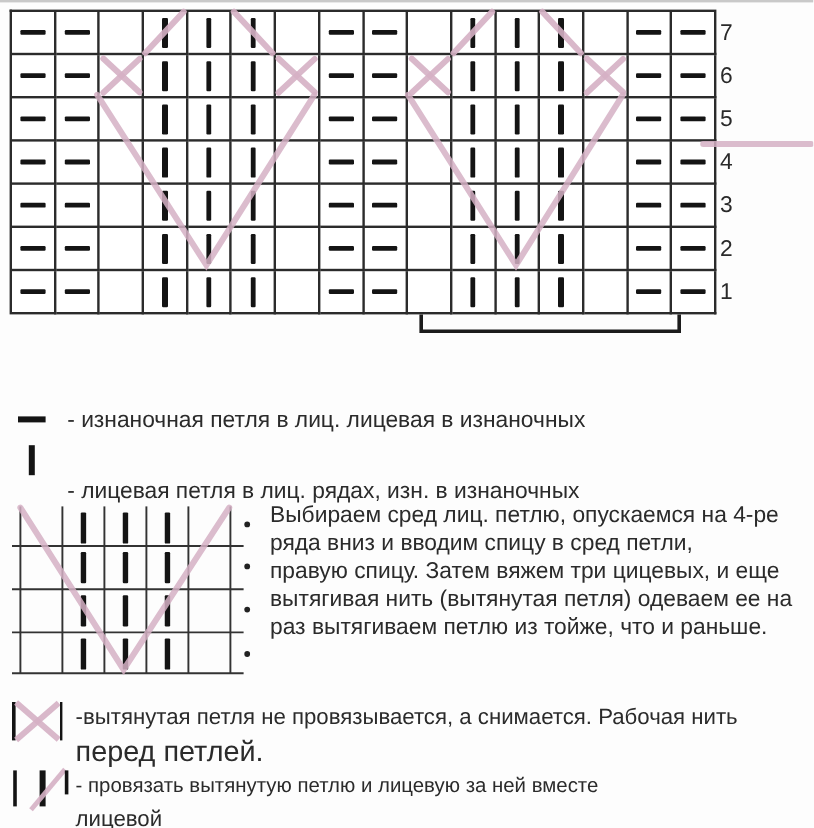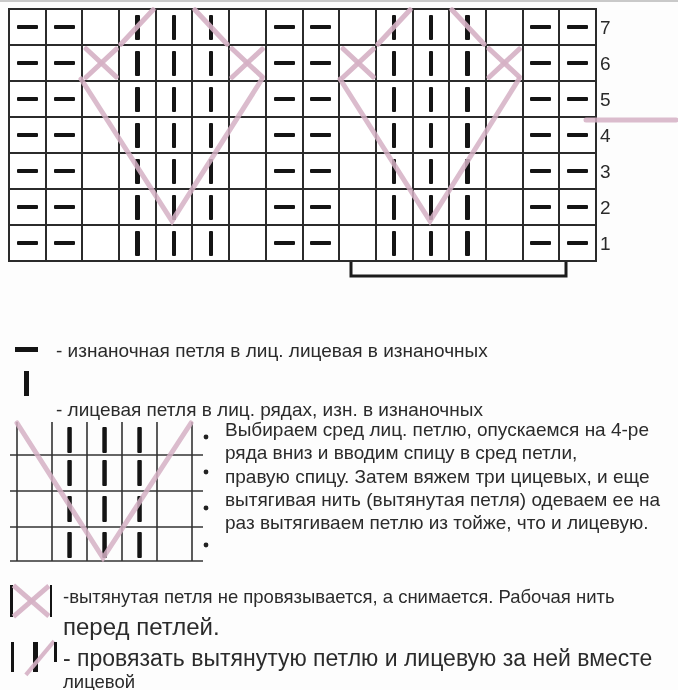--- a/index.html
+++ b/index.html
@@ -46,21 +46,21 @@
   .x3a{transform:translate(-50%,-50%) rotate(49deg);}
   .x3b{transform:translate(-50%,-50%) rotate(-49deg);}
   .t3a{position:absolute;left:63px;top:586px;font-size:18.5px;text-align:right;}
   .t3b{position:absolute;left:63px;top:613px;font-size:24px;}
   .sym4{position:absolute;left:10px;top:640px;width:50px;height:36px;}
   .b4a{position:absolute;left:1px;top:2px;width:3px;height:30px;background:var(--ink);}
   .b4b{position:absolute;left:23px;top:2px;width:4.5px;height:30px;background:var(--ink);}
   .d4{position:absolute;left:28px;top:-4px;width:4px;height:44px;background:var(--pink);opacity:.9;
       transform:rotate(40deg);}
   .b4c{position:absolute;left:44px;top:2px;width:2.5px;height:20px;background:var(--ink);}
-  .t4a{position:absolute;left:63px;top:645px;font-size:23px;}
+  .t4a{position:absolute;left:63px;top:645px;font-size:17px;}
   .t4b{position:absolute;left:63px;top:671px;font-size:18.5px;}
 </style>
 </head>
 <body>
 
 <div class="page">
   <div class="photo-edge"></div>
 
   <div class="grid">
       <div class="cell">
@@ -410,21 +410,21 @@
       <circle cx="206" cy="57" r="2.4" fill="#222"></circle>
       <circle cx="206" cy="93" r="2.4" fill="#222"></circle>
       <circle cx="206" cy="130" r="2.4" fill="#222"></circle>
     </svg>
 
   <div class="para">
     <div>Выбираем сред лиц. петлю, опускаемся на 4-ре</div>
     <div>ряда вниз и вводим спицу в сред петли,</div>
     <div>правую спицу. Затем вяжем три цицевых, и еще</div>
     <div>вытягивая нить (вытянутая петля) одеваем ее на</div>
-    <div>раз вытягиваем петлю из тойже, что и лицевую.</div>
+    <div>раз вытягиваем петлю из тойже, что и раньше.</div>
   </div>
 
   <div class="sym3">
     <i class="b3l"></i>
     <i class="x3a"></i>
     <i class="x3b"></i>
     <i class="b3r"></i>
   </div>
   <div class="t3a">-вытянутая петля не провязывается, а снимается. Рабочая нить</div>
   <div class="t3b">перед петлей.</div>

